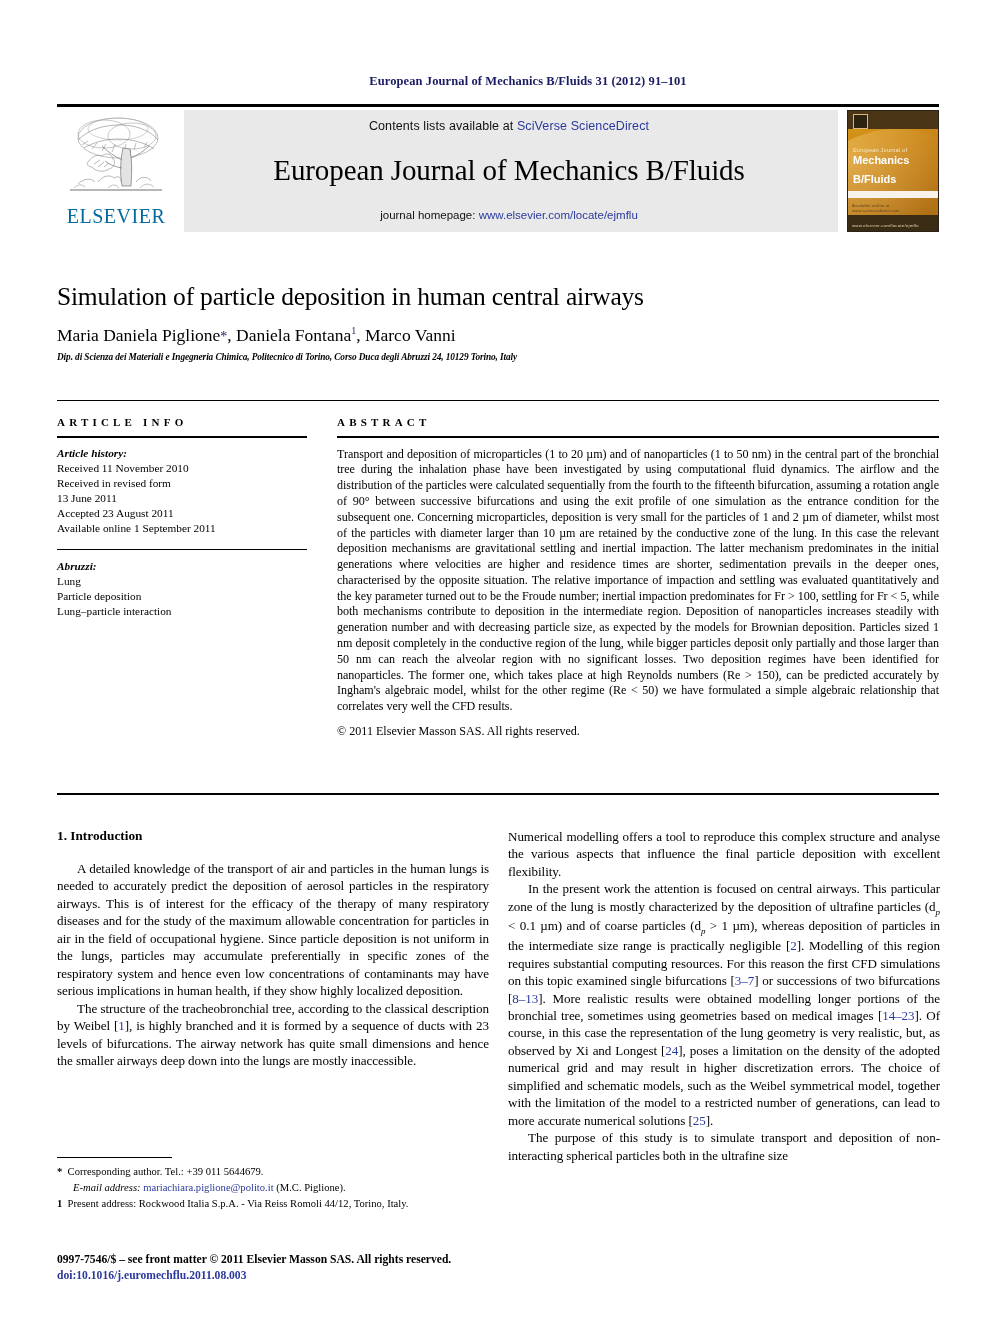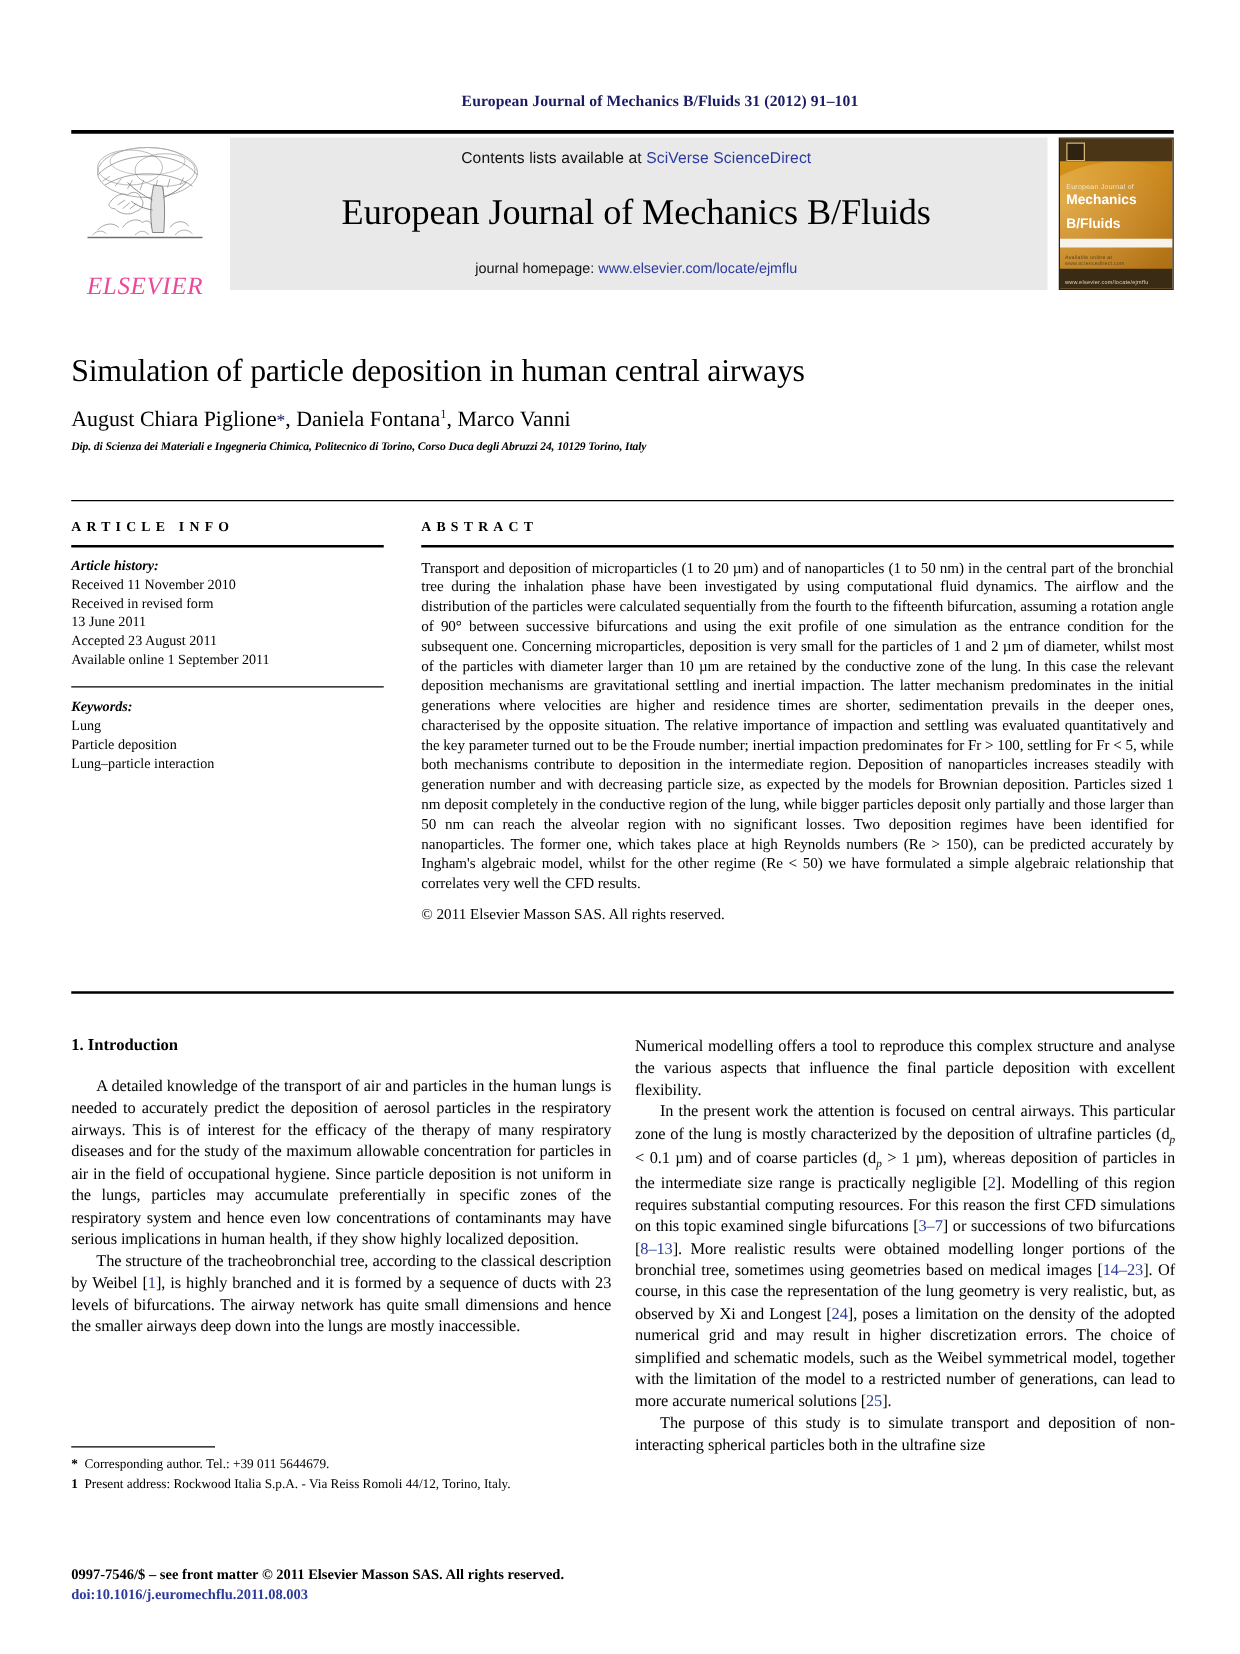--- a/index.html
+++ b/index.html
@@ -63,24 +63,23 @@
     align-items: center;
     justify-content: flex-start;
     padding-top: 2px;
     box-sizing: border-box;
   }
   .tree-wrap { width: 104px; height: 92px; }
   .elsevier-word {
     font-family: "Liberation Serif", serif;
     font-size: 20px;
     letter-spacing: 0.5px;
-    color: #ec4899;
+    color: #0369a1;
     line-height: 1;
-    margin-top: 15px;
-    font-style: italic;
+    margin-top: 2px;
   }
   .banner {
     flex: 1 1 auto;
     background: #e9e9e9;
     margin-left: 9px;
     margin-right: 9px;
     display: flex;
     flex-direction: column;
     align-items: center;
     justify-content: space-between;
@@ -364,21 +363,21 @@
         <div class="cv-foot"></div>
         <div class="cv-foot-txt">www.elsevier.com/locate/ejmflu</div>
       </div>
 
     </div>
   </div>
 
   <div class="title-block">
     <div class="art-title">Simulation of particle deposition in human central airways</div>
     <div class="authors">
-      <span>August Chiara Piglione</span><span class="star">*</span>,
+      <span>Maria Daniela Piglione</span><span class="star">*</span>,
       <span>Daniela Fontana</span><sup>1</sup>,
       <span>Marco Vanni</span>
     </div>
     <div class="affil">Dip. di Scienza dei Materiali e Ingegneria Chimica, Politecnico di Torino, Corso Duca degli Abruzzi 24, 10129 Torino, Italy</div>
   </div>
 
   <div class="rule-main"></div>
 
   <div class="info-col">
     <div class="sec-label">ARTICLE INFO</div>
@@ -386,21 +385,21 @@
     <div class="info-body">
       <span class="ital">Article history:</span>
       <div>Received 11 November 2010</div>
       <div>Received in revised form</div>
       <div>13 June 2011</div>
       <div>Accepted 23 August 2011</div>
       <div>Available online 1 September 2011</div>
     </div>
     <div class="info-rule2"></div>
     <div class="info-body" style="margin-top:0">
-      <span class="ital">Keywords:</span>
+      <span class="ital">Abruzzi:</span>
       <div>Lung</div>
       <div>Particle deposition</div>
       <div>Lung–particle interaction</div>
     </div>
   </div>
 
   <div class="abs-col">
     <div class="sec-label">ABSTRACT</div>
     <div class="sec-rule"></div>
     <div class="abs-text">Transport and deposition of microparticles (1 to 20 µm) and of nanoparticles (1 to 50 nm) in the central part of the bronchial tree during the inhalation phase have been investigated by using computational fluid dynamics. The airflow and the distribution of the particles were calculated sequentially from the fourth to the fifteenth bifurcation, assuming a rotation angle of 90° between successive bifurcations and using the exit profile of one simulation as the entrance condition for the subsequent one. Concerning microparticles, deposition is very small for the particles of 1 and 2 µm of diameter, whilst most of the particles with diameter larger than 10 µm are retained by the conductive zone of the lung. In this case the relevant deposition mechanisms are gravitational settling and inertial impaction. The latter mechanism predominates in the initial generations where velocities are higher and residence times are shorter, sedimentation prevails in the deeper ones, characterised by the opposite situation. The relative importance of impaction and settling was evaluated quantitatively and the key parameter turned out to be the Froude number; inertial impaction predominates for Fr &gt; 100, settling for Fr &lt; 5, while both mechanisms contribute to deposition in the intermediate region. Deposition of nanoparticles increases steadily with generation number and with decreasing particle size, as expected by the models for Brownian deposition. Particles sized 1 nm deposit completely in the conductive region of the lung, while bigger particles deposit only partially and those larger than 50 nm can reach the alveolar region with no significant losses. Two deposition regimes have been identified for nanoparticles. The former one, which takes place at high Reynolds numbers (Re &gt; 150), can be predicted accurately by Ingham's algebraic model, whilst for the other regime (Re &lt; 50) we have formulated a simple algebraic relationship that correlates very well the CFD results.</div>
@@ -417,20 +416,21 @@
 
   <div class="col-right">
     <p class="body-p">Numerical modelling offers a tool to reproduce this complex structure and analyse the various aspects that influence the final particle deposition with excellent flexibility.</p>
     <p class="body-p"><span>In the present work the attention is focused on central airways. This particular zone of the lung is mostly characterized by the deposition of ultrafine particles (d</span><sub class="dp">p</sub><span> &lt; 0.1 µm) and of coarse particles (d</span><sub class="dp">p</sub><span> &gt; 1 µm), whereas deposition of particles in the intermediate size range is practically negligible [</span><span class="ref">2</span><span>]. Modelling of this region requires substantial computing resources. For this reason the first CFD simulations on this topic examined single bifurcations [</span><span class="ref">3–7</span><span>] or successions of two bifurcations [</span><span class="ref">8–13</span><span>]. More realistic results were obtained modelling longer portions of the bronchial tree, sometimes using geometries based on medical images [</span><span class="ref">14–23</span><span>]. Of course, in this case the representation of the lung geometry is very realistic, but, as observed by Xi and Longest [</span><span class="ref">24</span><span>], poses a limitation on the density of the adopted numerical grid and may result in higher discretization errors. The choice of simplified and schematic models, such as the Weibel symmetrical model, together with the limitation of the model to a restricted number of generations, can lead to more accurate numerical solutions [</span><span class="ref">25</span><span>].</span></p>
     <p class="body-p">The purpose of this study is to simulate transport and deposition of non-interacting spherical particles both in the ultrafine size</p>
   </div>
 
   <div class="footnotes">
     <div class="fn-rule"></div>
     <p class="fn-line"><span class="mark">*</span>&nbsp; <span>Corresponding author. Tel.: +39 011 5644679.</span></p>
+    <p class="fn-line" style="padding-left:16px;text-indent:0"><span class="em-lab">E-mail address:</span> <span class="fn-mail">mariachiara.piglione@polito.it</span> <span>(M.C. Piglione).</span></p>
     <p class="fn-line"><span class="mark">1</span>&nbsp; <span>Present address: Rockwood Italia S.p.A. - Via Reiss Romoli 44/12, Torino, Italy.</span></p>
   </div>
 
   <div class="issn-block">
     <div>0997-7546/$ – see front matter © 2011 Elsevier Masson SAS. All rights reserved.</div>
     <div class="doi">doi:10.1016/j.euromechflu.2011.08.003</div>
   </div>
 
 </div>
 

